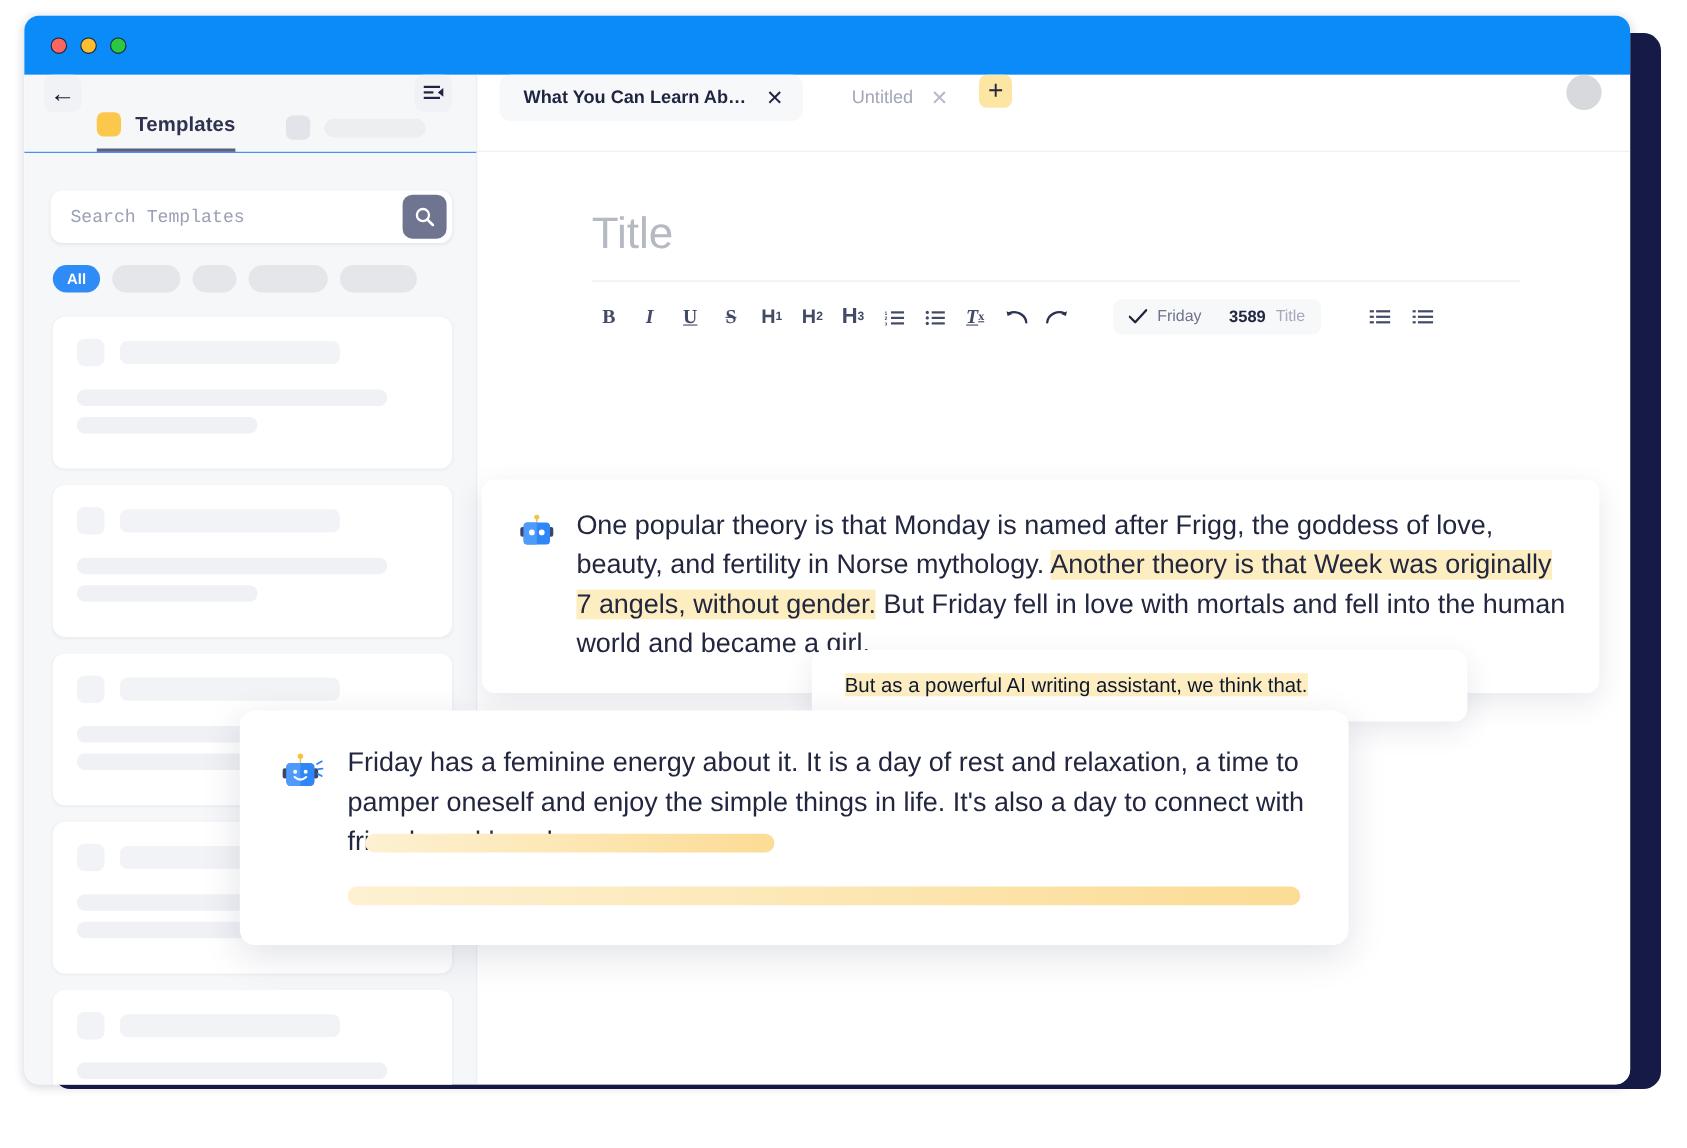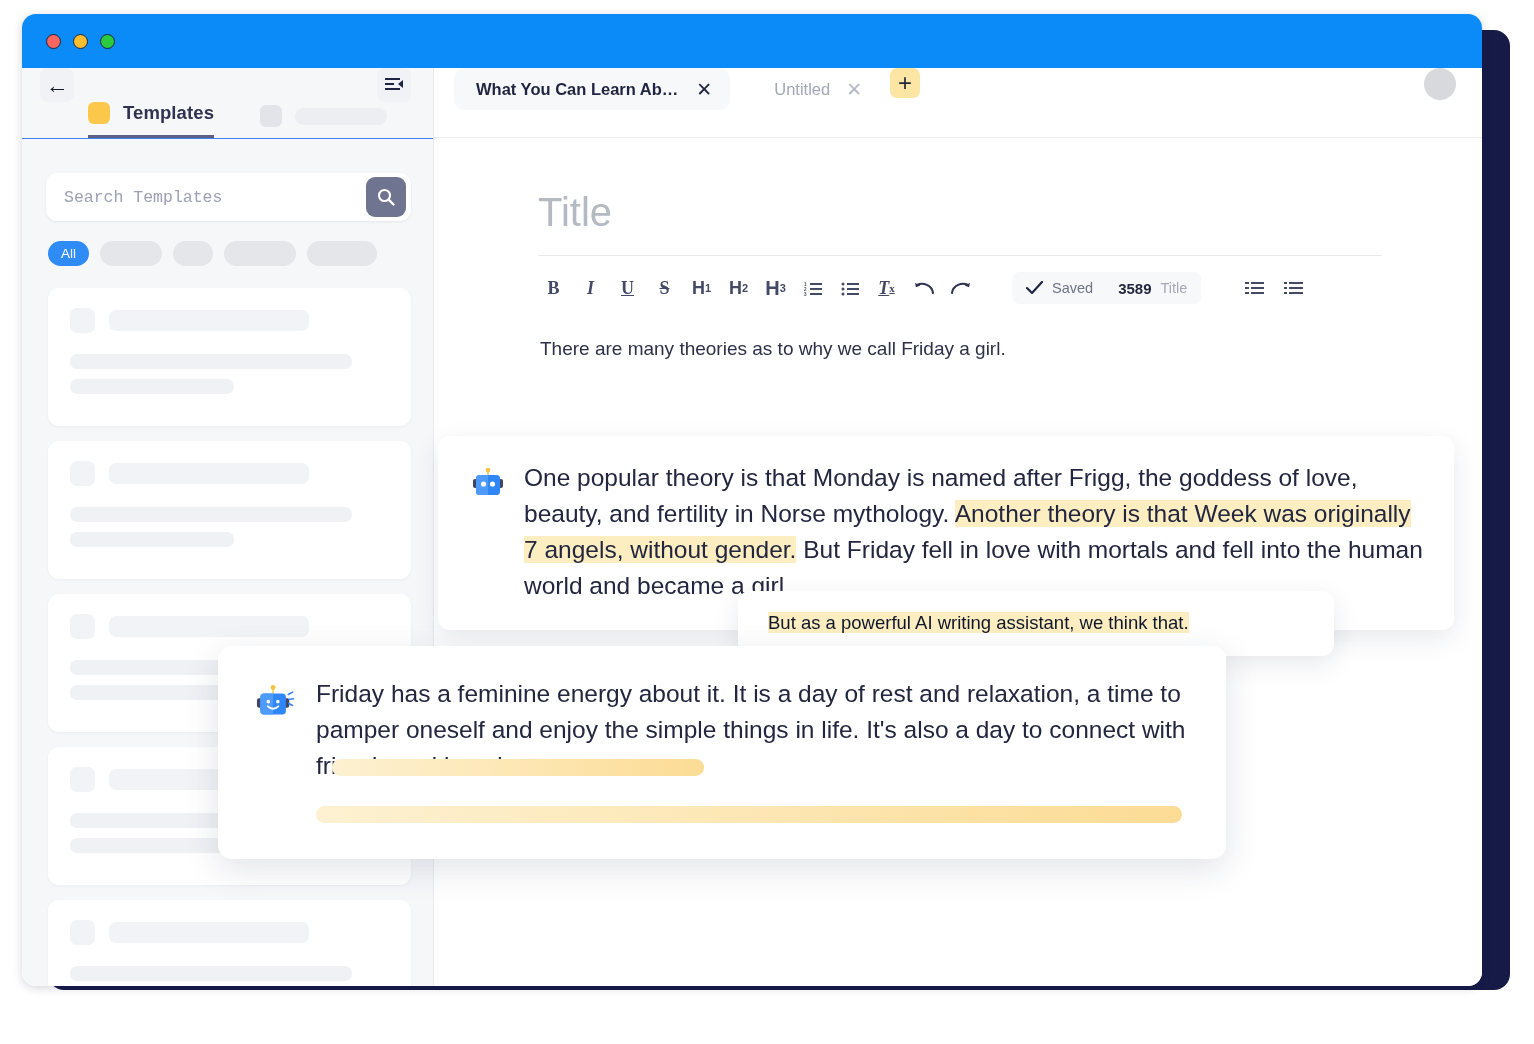--- a/index.html
+++ b/index.html
@@ -96,21 +96,21 @@
   }
   .search-input::placeholder { color: #9ba0b5; }
   .search-btn {
     width: 40px; height: 40px; border-radius: 9px; background: #6f7490;
     display: flex; align-items: center; justify-content: center; cursor: pointer;
   }
 
   .pills { display: flex; gap: 11px; padding: 20px 22px 0 26px; align-items: center; }
   .pill { height: 25px; border-radius: 13px; }
   .pill.all {
-    background: #2f8cf7; color: #fff; font-size: 13.5px; font-weight: 400;
+    background: #2f8cf7; color: #fff; font-size: 13.5px; font-weight: 700;
     display: flex; align-items: center; justify-content: center;
     padding: 0 13px; cursor: pointer;
   }
   .pill.ghost { background: #e4e6ea; cursor: pointer; }
 
   .cards { padding: 22px 22px 0 26px; display: flex; flex-direction: column; gap: 15px; }
   .sk-card {
     background: #fff; border-radius: 11px; padding: 20px 22px 22px 22px;
     box-shadow: 0 1px 3px rgba(30,35,70,0.05);
   }
@@ -354,21 +354,21 @@
               <svg width="22" height="16" viewBox="0 0 22 16">
                 <path d="M2 13 C3 5 12 2 18 5" fill="none" stroke="#2c3250" stroke-width="2.1" stroke-linecap="round"></path>
                 <path d="M20 3 L19 7.2 L14.6 5.4 Z" fill="#2c3250"></path>
               </svg>
             </span>
 
             <div class="status-chip">
               <svg width="17" height="14" viewBox="0 0 17 14">
                 <path d="M1 7 L6 12 L16 1" fill="none" stroke="#1f2440" stroke-width="2.1" stroke-linecap="round" stroke-linejoin="round"></path>
               </svg>
-              <span class="saved-label">Saved</span>
+              <span class="saved-label">Friday</span>
               <span class="wc-num">3589</span>
               <span class="wc-unit">Title</span>
             </div>
 
             <div class="tb-right">
               <span class="tb">
                 <svg width="19" height="15" viewBox="0 0 19 15">
                   <rect x="0" y="1" width="4" height="2" fill="#434a66"></rect>
                     <rect x="6" y="1" width="13" height="2" fill="#434a66"></rect>
                   <rect x="0" y="6" width="4" height="2" fill="#434a66"></rect>
@@ -383,21 +383,20 @@
                     <rect x="5" y="1" width="14" height="2" fill="#434a66"></rect>
                   <rect x="0" y="6" width="3" height="2" fill="#434a66"></rect>
                     <rect x="5" y="6" width="14" height="2" fill="#434a66"></rect>
                   <rect x="0" y="11" width="3" height="2" fill="#434a66"></rect>
                     <rect x="5" y="11" width="14" height="2" fill="#434a66"></rect>
                 </svg>
               </span>
             </div>
           </div>
 
-          <div class="para-intro">There are many theories as to why we call Friday a girl.</div>
 
           <div class="ai-card card-a">
             <svg width="32" height="34" viewBox="0 0 32 34" style="flex:none;margin-top:8px">
               <line x1="16" y1="1" x2="16" y2="7" stroke="#f5c244" stroke-width="1.4"></line>
               <circle cx="16" cy="2" r="2.3" fill="#f5c244"></circle>
               <rect x="1" y="11" width="4.5" height="9" rx="2" fill="#3e4566"></rect>
               <rect x="26.5" y="11" width="4.5" height="9" rx="2" fill="#3e4566"></rect>
               <rect x="4" y="7" width="24" height="20" rx="3.5" fill="#2f86f7"></rect>
               <path d="M7.5 7 h8.5 v20 h-8.5 a3.5 3.5 0 0 1 -3.5 -3.5 v-13 a3.5 3.5 0 0 1 3.5 -3.5 z" fill="#4f9bfb"></path>
               <circle cx="11.5" cy="16" r="2.6" fill="#ffffff"></circle>

